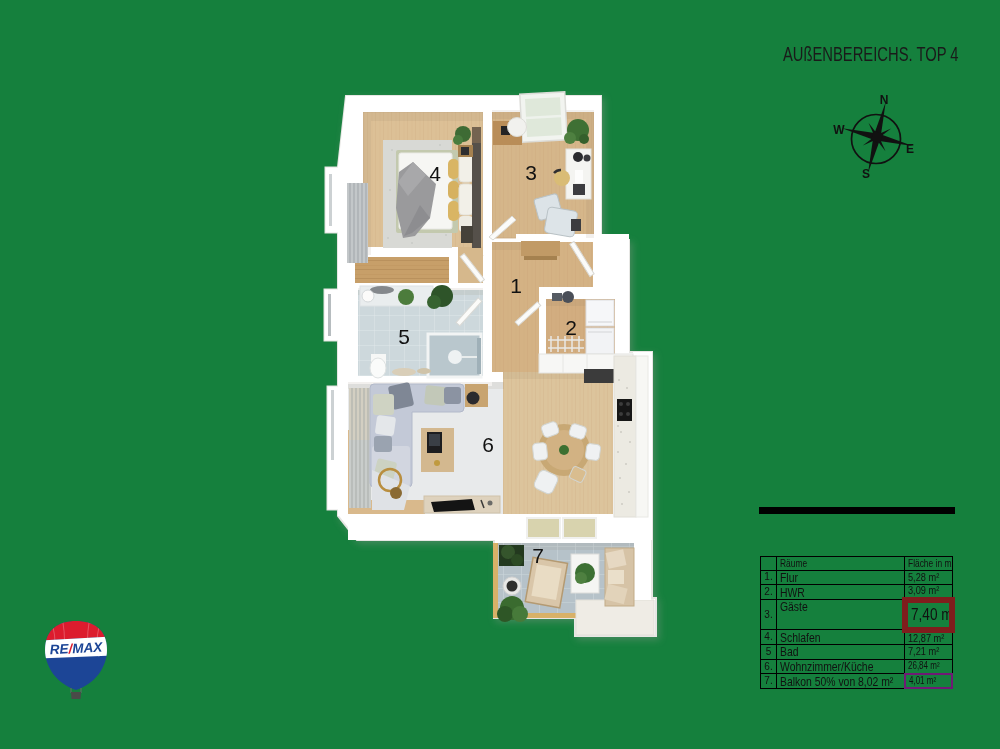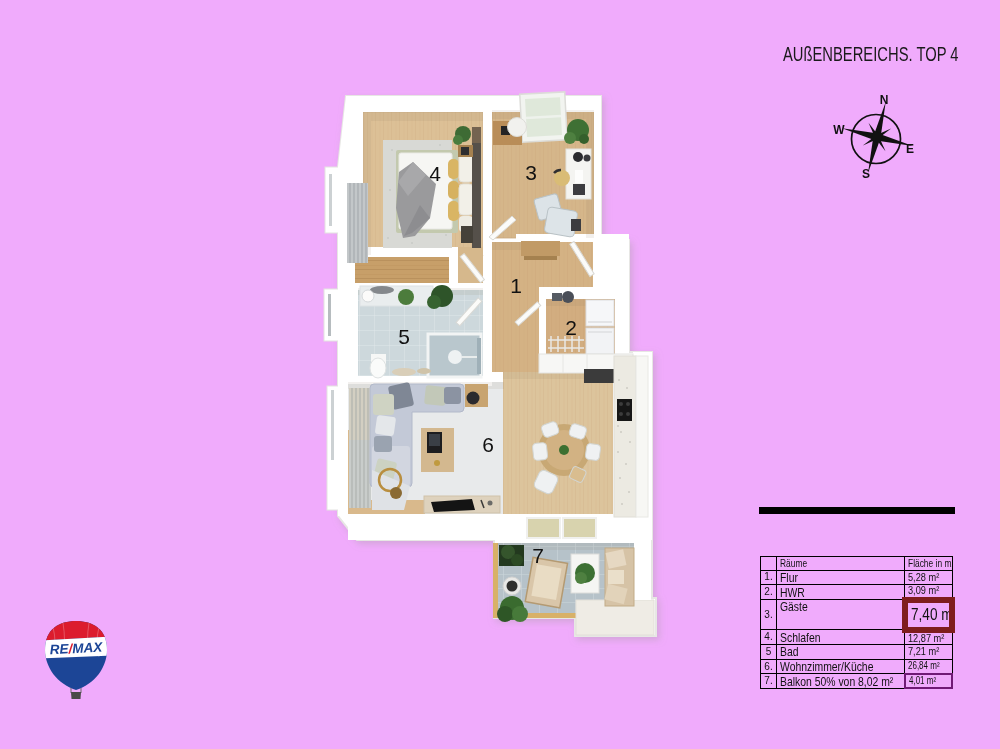--- a/index.html
+++ b/index.html
@@ -1,16 +1,16 @@
 <!DOCTYPE html>
 <html><head>
 <meta charset="utf-8">
 <style>
   html,body{margin:0;padding:0;background:#ffffff;}
-  #page{position:relative;width:1000px;height:749px;background:#f0abfc;overflow:hidden;
+  #page{position:relative;width:1000px;height:749px;background:#15803d;overflow:hidden;
         font-family:"Liberation Sans",sans-serif;}
   .abs{position:absolute;}
   table{border-collapse:collapse;table-layout:fixed;}
   td{white-space:nowrap;overflow:hidden;line-height:1.0;}
   .cn{display:inline-block;transform:scaleX(0.8);transform-origin:0 50%;white-space:nowrap;}
 </style>
 </head>
 <body>
 <div id="page">
 

